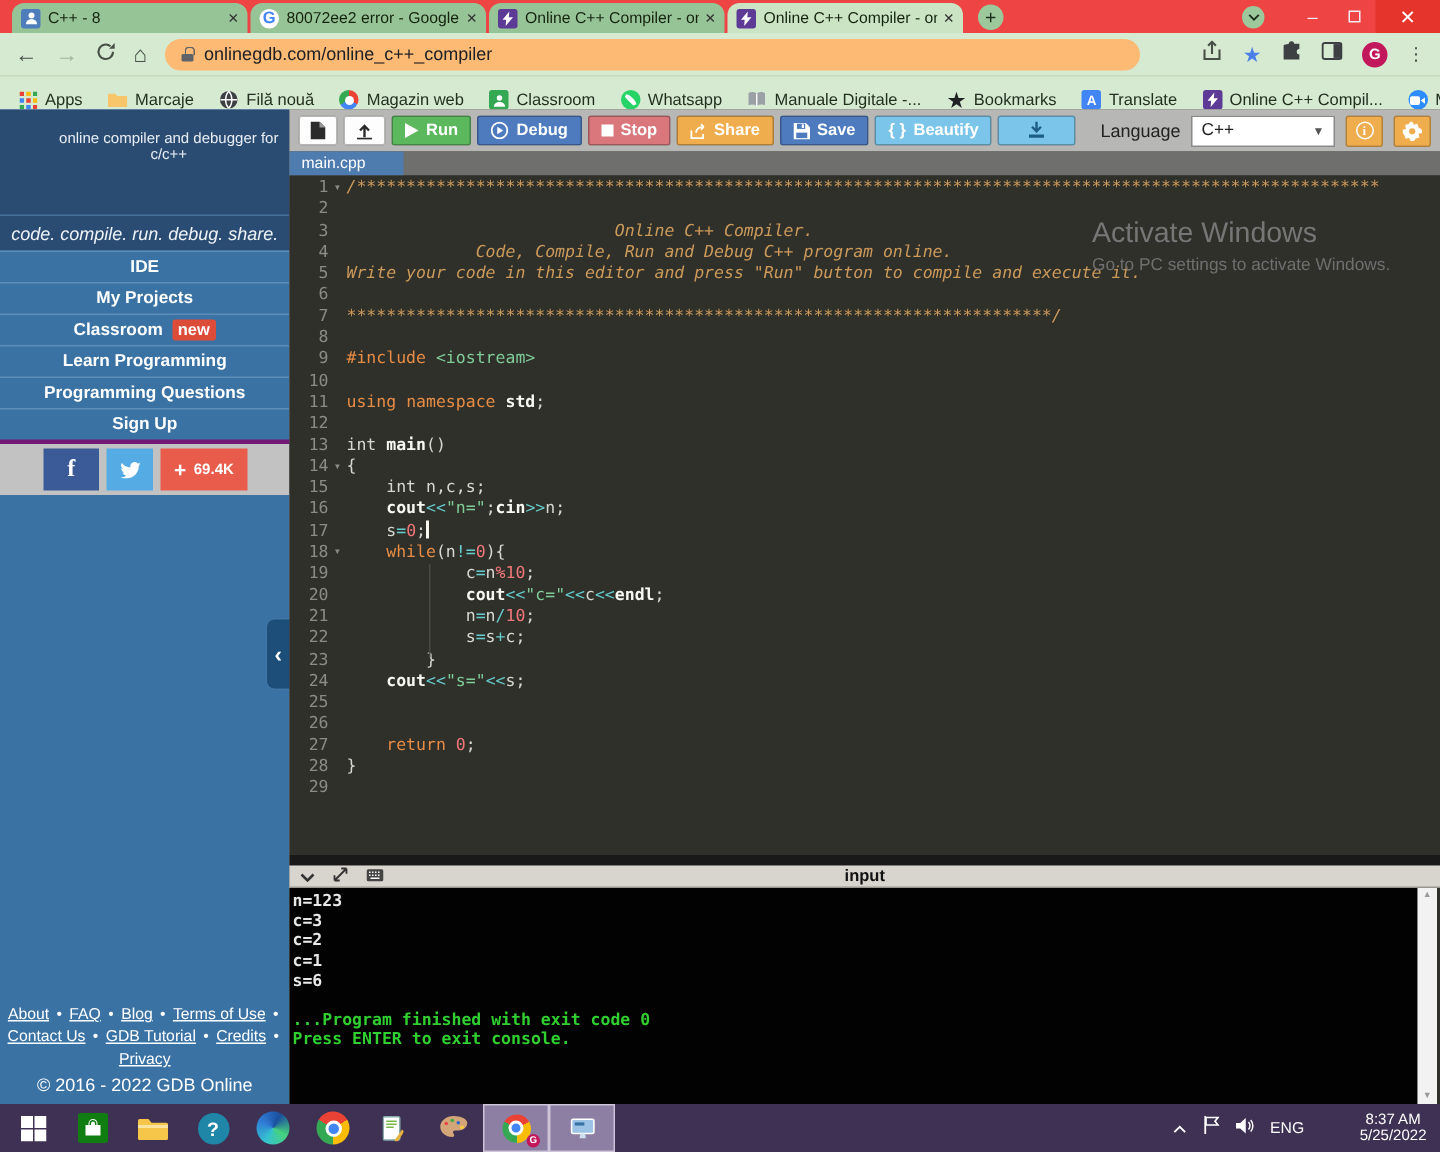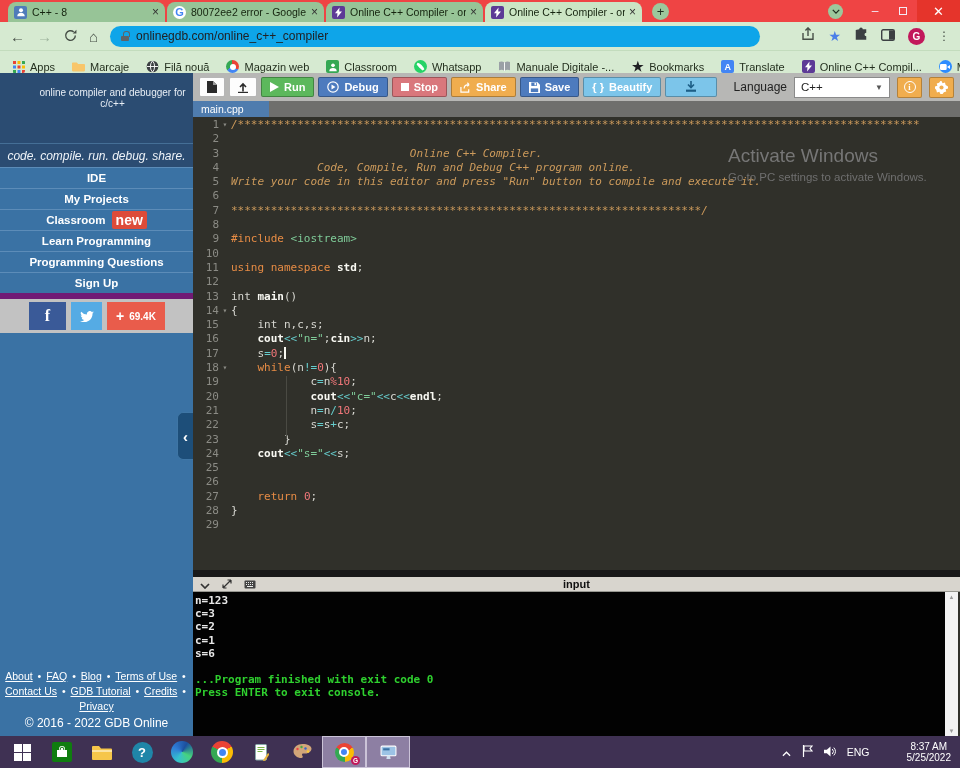--- a/index.html
+++ b/index.html
@@ -19,21 +19,21 @@
           display:flex;align-items:center;justify-content:center;margin:0 0 2px 8px;}
   .wc{position:absolute;right:0;top:0;height:22px;display:flex;align-items:center;}
   .wc .circ{width:15px;height:15px;border-radius:50%;background:#9cc89c;display:flex;align-items:center;justify-content:center;margin-right:18px;}
   .wc .min,.wc .max{width:28px;text-align:center;color:#f3ebf6;font-size:12px;}
   .wc .max i{display:inline-block;width:8px;height:8px;border:1.5px solid #f3ebf6;}
   .wc .closew{width:43px;height:22px;background:#e5342b;color:#fff;display:flex;align-items:center;justify-content:center;font-size:13px;}
 
   .abar{position:absolute;top:22px;left:0;right:0;height:28px;background:#d6ead1;display:flex;align-items:center;padding:0 10px;gap:12px;}
   .navic{font-size:15px;color:#474f47;line-height:1;}
   .navic.dis{color:#9db49d;}
-  .pill{height:21px;flex:1;max-width:650px;background:#0ea5e9;border-radius:11px;display:flex;align-items:center;padding:0 11px;gap:7px;}
+  .pill{height:21px;flex:1;max-width:650px;background:#fdba74;border-radius:11px;display:flex;align-items:center;padding:0 11px;gap:7px;}
   .lock{width:8px;height:10px;position:relative;flex:none;}
   .lock:before{content:"";position:absolute;top:0;left:1.5px;width:5px;height:5px;border:1.2px solid #5f6368;border-bottom:none;border-radius:3px 3px 0 0;}
   .lock:after{content:"";position:absolute;bottom:0;left:0;width:8px;height:5.5px;background:#5f6368;border-radius:1px;}
   .url{font-size:12px;color:#202124;}
   .abar-right{display:flex;align-items:center;gap:13px;margin-left:auto;}
   .star{color:#4b7fe8;font-size:14px;line-height:1;}
   .avatar{width:17px;height:17px;border-radius:50%;background:#c2185b;color:#fff;font-size:10px;font-weight:bold;
           display:flex;align-items:center;justify-content:center;}
   .kebab{color:#474f47;font-size:12px;}
 
@@ -59,24 +59,24 @@
 
   .sidebar{position:absolute;left:0;top:0;width:193px;height:663px;background:#3a72a4;color:#fff;}
   .sb-head{height:70px;background:#2b4c72;text-align:center;padding-top:9px;}
   .logo-row{display:flex;align-items:center;justify-content:center;gap:8px;}
   .logo-box{width:28px;height:28px;border:2px solid #e9eff6;border-radius:3px;background:#2b4c72;display:flex;align-items:center;justify-content:center;}
   .logo-title{font-size:15px;font-weight:bold;}
   .logo-title sup{font-size:8.5px;font-weight:bold;}
   .sb-sub{font-size:10px;color:#e8eef5;margin-top:5px;padding-left:32px;}
   .sb-tagline{height:24px;background:#2b4c72;border-top:1px solid #456f96;display:flex;align-items:center;justify-content:center;
               font-style:italic;font-size:12px;color:#eef3f8;}
-  .menu{border-bottom:6px solid #701a75;}
+  .menu{border-bottom:3px solid #701a75;}
   .mi{height:21px;border-top:1px solid #5c8cb8;display:flex;align-items:center;justify-content:center;
       font-size:11.5px;font-weight:bold;color:#fff;}
-  .mi .badge{background:#dd4b39;color:#fff;font-size:14px;font-weight:bold;padding:1px 4px;border-radius:2px;margin-left:6px;}
+  .mi .badge{background:#dd4b39;color:#fff;font-size:11px;font-weight:bold;padding:1px 4px;border-radius:2px;margin-left:6px;}
   .social{height:34px;background:#c2c2c2;display:flex;align-items:center;padding-left:29px;gap:5px;}
   .fb{width:37px;height:28px;background:#3a5a98;display:flex;align-items:center;justify-content:center;
       color:#fff;font:bold 16px "Liberation Serif",serif;}
   .tw{width:31px;height:28px;background:#55abe4;display:flex;align-items:center;justify-content:center;}
   .shr{height:28px;background:#e95c4b;color:#fff;display:flex;align-items:center;padding:0 9px;gap:5px;}
   .shr .plus{font-size:14px;font-weight:bold;line-height:1;}
   .shr .cnt{font-size:10px;font-weight:bold;}
   .sb-footer{position:absolute;bottom:6px;left:0;right:0;text-align:center;}
   .sb-links{font-size:10.5px;line-height:15px;padding:0 4px;}
   .sb-links a{color:#fff;text-decoration:underline;}

